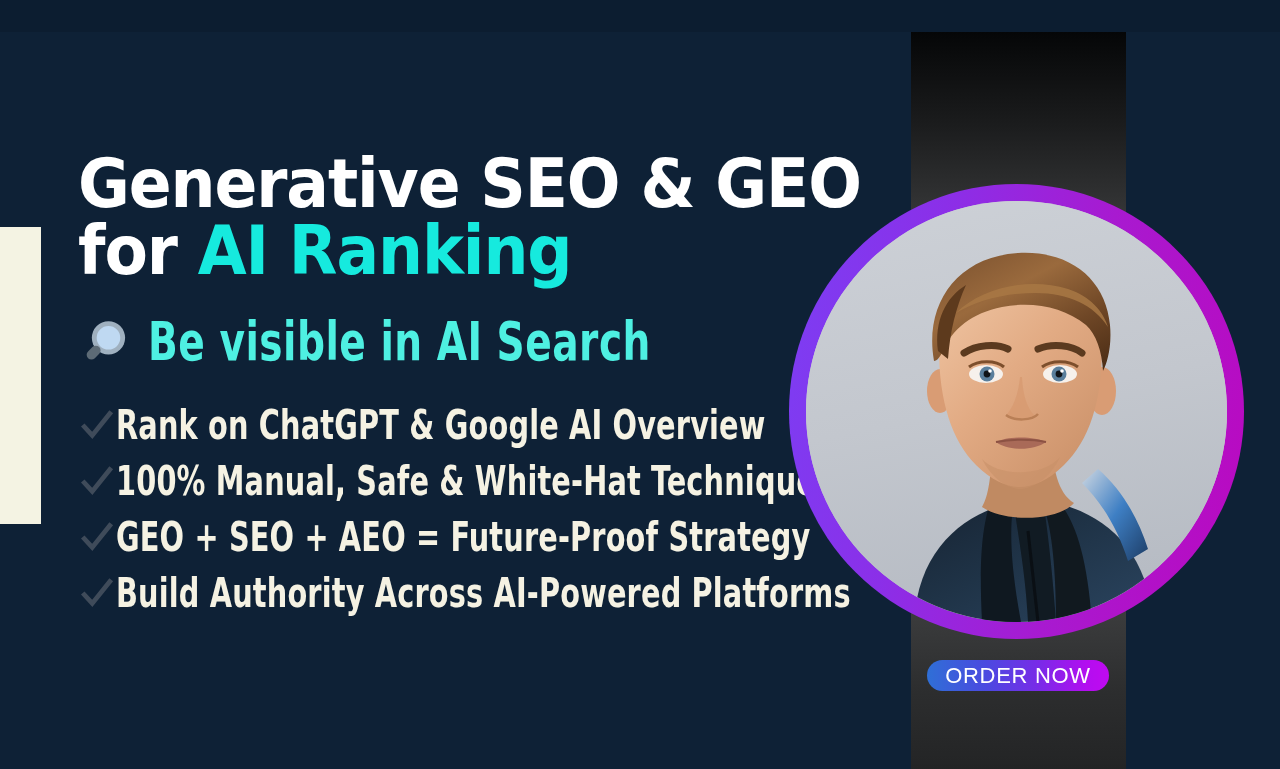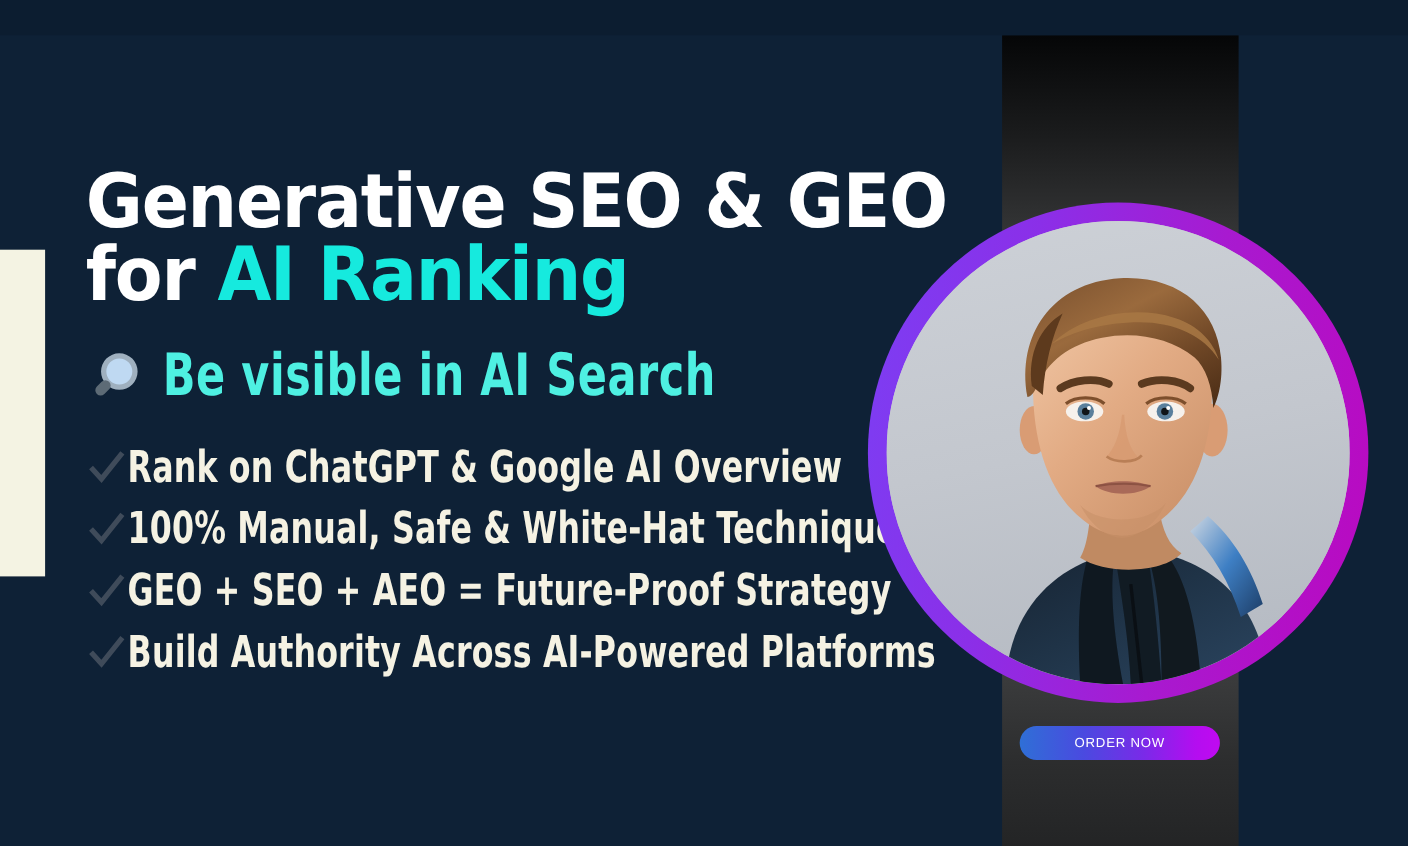--- a/index.html
+++ b/index.html
@@ -164,21 +164,21 @@
     position: absolute;
     left: 927px;
     top: 628px;
     width: 182px;
     height: 31px;
     border: none;
     border-radius: 16px;
     background: linear-gradient(90deg, #2f6fd6 0%, #4a4ae0 32%, #7a2ae8 62%, #b40df0 88%, #c00af0 100%);
     color: #ffffff;
     font-family: "Liberation Sans", sans-serif;
-    font-size: 12px;
+    font-size: 22px;
     font-weight: 400;
     letter-spacing: 0.7px;
     line-height: 31px;
     text-align: center;
     padding: 0;
     cursor: pointer;
   }
 </style>
 </head>
 <body>

